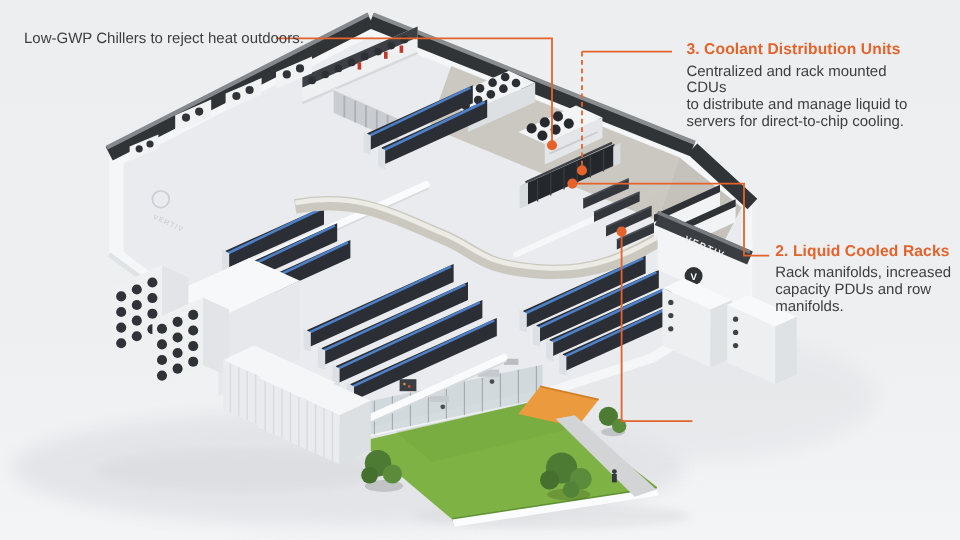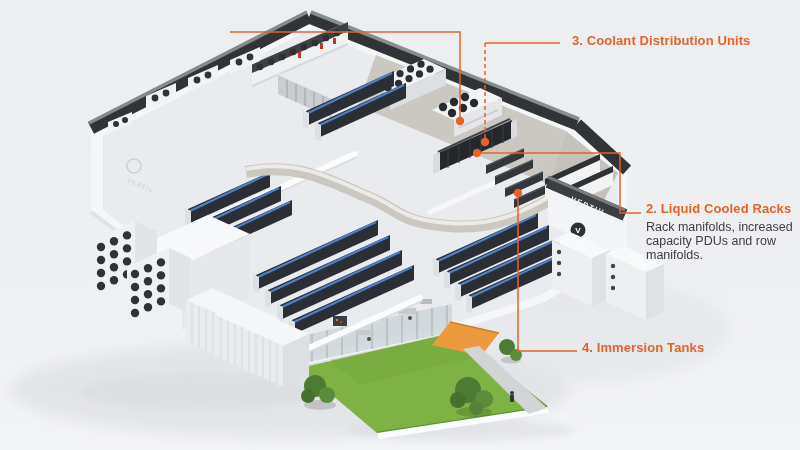--- a/index.html
+++ b/index.html
@@ -447,27 +447,30 @@
       <path class="accent-stroke" d="M485,43 L485,142" stroke-dasharray="4 3"></path>
       <circle class="accent-fill" cx="485" cy="142" r="4.2" stroke="none"></circle>
       <path class="accent-stroke" d="M477,153 L620,153 L620,213 L641,213"></path>
       <circle class="accent-fill" cx="477" cy="153" r="4.2" stroke="none"></circle>
       <path class="accent-stroke" d="M518,193 L518,351 L577,351"></path>
       <circle class="accent-fill" cx="518" cy="193" r="4.2" stroke="none"></circle>
     </g>
   </svg>
 
   <div class="anno" id="anno-1">
+    <div class="d">Low-GWP Chillers to reject heat outdoors.</div>
   </div>
   <div class="anno" id="anno-3">
     <div class="t">3. Coolant Distribution Units</div>
+    <div class="d">Centralized and rack mounted CDUs
+to distribute and manage liquid to
+servers for direct-to-chip cooling.</div>
   </div>
   <div class="anno" id="anno-2">
     <div class="t">2. Liquid Cooled Racks</div>
     <div class="d">Rack manifolds, increased
 capacity PDUs and row
 manifolds.</div>
   </div>
   <div class="anno" id="anno-4">
-    <div class="t">4. Immersion Tanks</div>
   </div>
 
 </div>
 
 </body></html>

